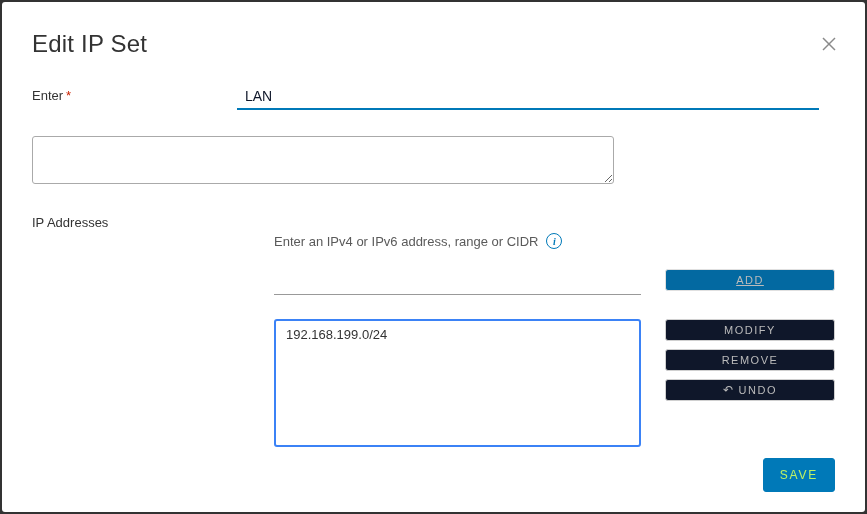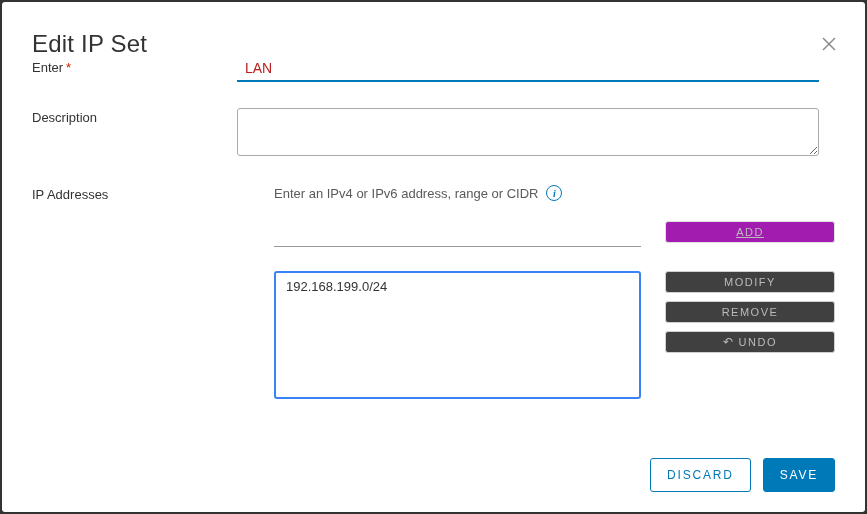--- a/index.html
+++ b/index.html
@@ -30,20 +30,21 @@
       right: 28px;
       width: 16px;
       height: 16px;
       cursor: pointer;
       color: #8a8a8a;
     }
     .modal-title {
       font-size: 24px;
       font-weight: 300;
       color: #333;
+      margin-bottom: 28px;
       letter-spacing: 0.2px;
     }
     .form-body {
       flex: 1;
     }
     .form-row {
       display: flex;
       margin-bottom: 26px;
       align-items: flex-start;
     }
@@ -60,21 +61,21 @@
     }
     .form-control-area {
       flex: 1;
     }
     .name-input {
       width: 582px;
       border: none;
       border-bottom: 2px solid #0079b8;
       padding: 2px 8px 4px 8px;
       font-size: 14px;
-      color: #b91c1c;
+      color: #0f172a;
       outline: none;
       font-family: inherit;
       background: transparent;
     }
     .description-textarea {
       width: 582px;
       height: 48px;
       border: 1px solid #aaa;
       border-radius: 3px;
       padding: 6px 8px;
@@ -92,20 +93,21 @@
       padding-top: 2px;
     }
     .ip-content-col {
       flex: 1;
     }
     .ip-hint-row {
       display: flex;
       align-items: center;
       gap: 8px;
       margin-bottom: 20px;
+      margin-top: 20px;
     }
     .ip-hint-text {
       color: #5a5a5a;
       font-size: 13px;
     }
     .info-icon {
       width: 16px;
       height: 16px;
       border: 1px solid #0079b8;
       border-radius: 50%;
@@ -156,35 +158,35 @@
     }
     .side-buttons {
       display: flex;
       flex-direction: column;
       gap: 8px;
     }
     .side-btn {
       width: 170px;
       height: 22px;
       border: 1px solid #d0d0d0;
-      background: #404040;
+      background: #0f172a;
       color: #bbb;
       font-size: 11px;
       letter-spacing: 1.5px;
       text-transform: uppercase;
       border-radius: 3px;
       cursor: not-allowed;
       font-family: inherit;
       display: flex;
       align-items: center;
       justify-content: center;
       gap: 4px;
     }
     .side-btn.add-style {
-      background: #a21caf;
+      background: #0369a1;
       border: 1px solid #e0e0e0;
       text-decoration: underline;
     }
     .undo-arrow {
       font-size: 12px;
       line-height: 1;
     }
     .footer-row {
       display: flex;
       justify-content: flex-end;
@@ -206,21 +208,21 @@
       justify-content: center;
     }
     .btn-discard {
       background: #fff;
       border: 1px solid #0079b8;
       color: #0079b8;
     }
     .btn-save {
       background: #0079b8;
       border: 1px solid #0079b8;
-      color: #ffffff;
+      color: #bef264;
     }
   </style>
 </head>
 <body>
 
 <div class="modal">
 
   <div class="close-icon">
     <svg viewBox="0 0 16 16" width="16" height="16" stroke="currentColor" stroke-width="1.5" fill="none">
       <line x1="2" y1="2" x2="14" y2="14"></line>
@@ -235,21 +237,20 @@
     <div class="form-row">
       <label class="form-label">
         <span>Enter</span><span class="required-asterisk">*</span>
       </label>
       <div class="form-control-area">
         <input type="text" class="name-input" value="LAN" style="">
       </div>
     </div>
 
     <div class="form-row">
-      <label class="form-label">Description</label>
       <div class="form-control-area">
         <textarea class="description-textarea" style=""></textarea>
       </div>
     </div>
 
     <div class="ip-section">
       <div class="ip-label-col">
         <label class="form-label" style="width:auto;">IP Addresses</label>
       </div>
       <div class="ip-content-col">
@@ -279,17 +280,16 @@
             </button>
           </div>
         </div>
 
       </div>
     </div>
 
   </div>
 
   <div class="footer-row">
-    <button class="btn btn-discard">DISCARD</button>
     <button class="btn btn-save">SAVE</button>
   </div>
 
 </div>
 
 </body></html>

